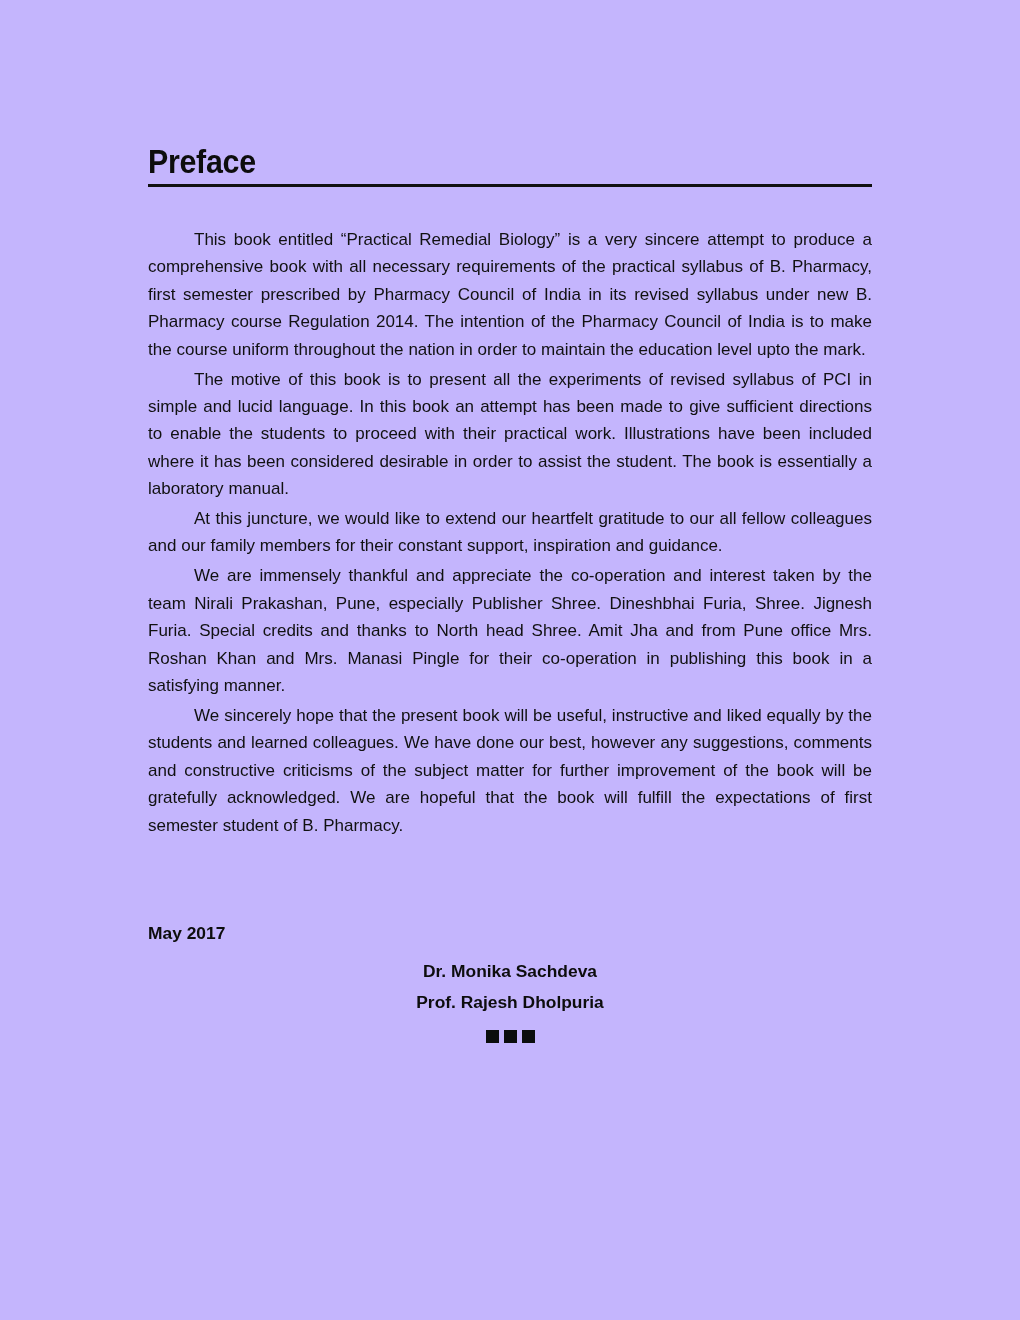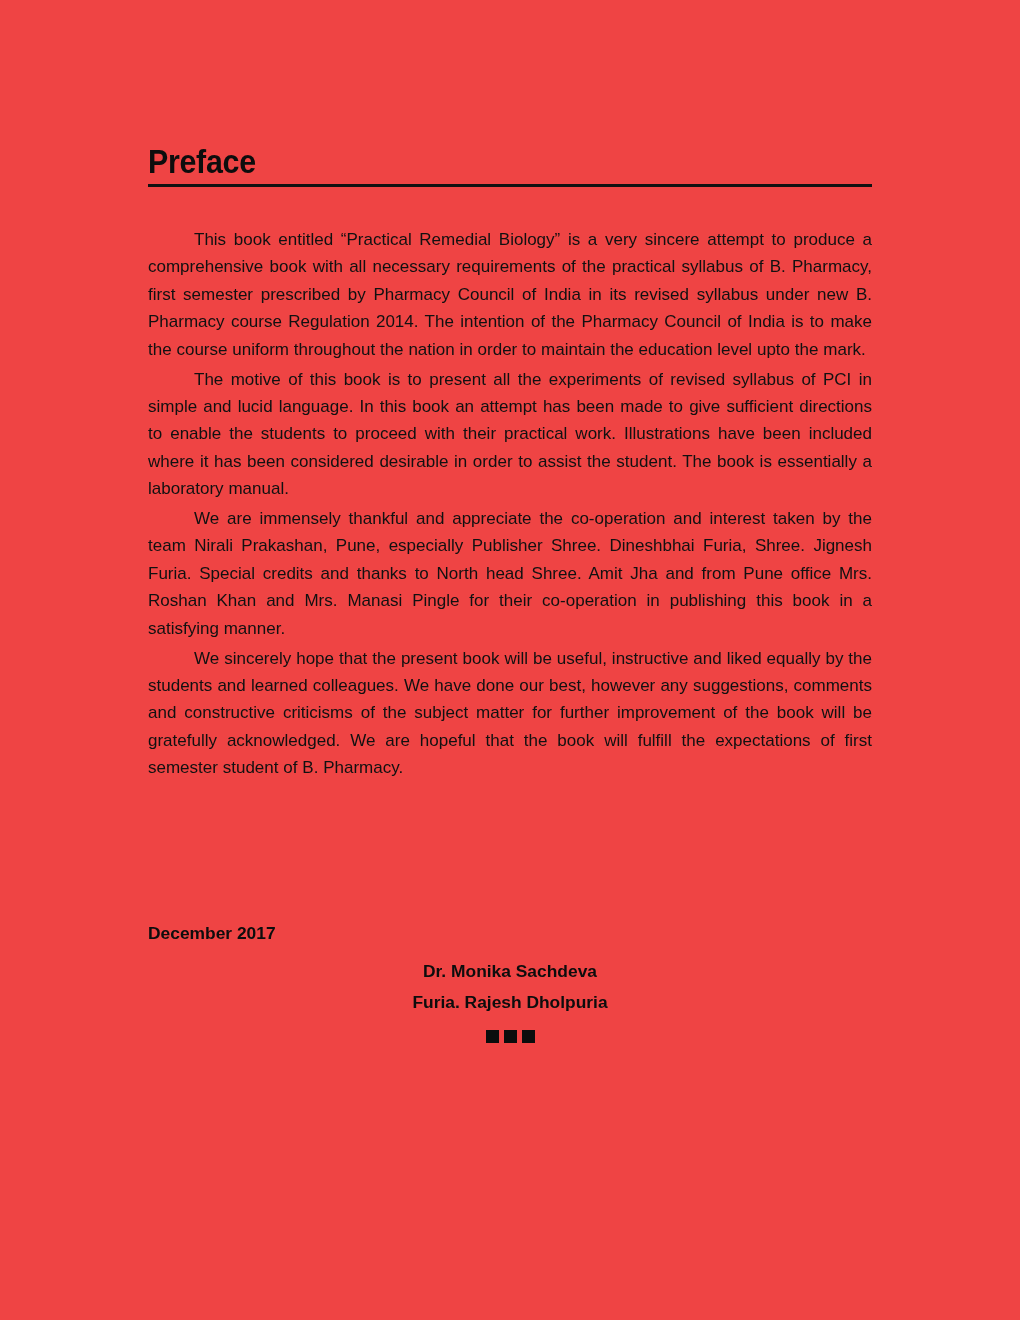--- a/index.html
+++ b/index.html
@@ -16,21 +16,21 @@
     color: #0d0d0d;
     -webkit-font-smoothing: antialiased;
   }
 
   .page {
     position: absolute;
     left: 0;
     top: 0;
     width: 1020px;
     height: 1320px;
-    background: #ef4444;
+    background: #c4b5fd;
     overflow: hidden;
   }
 
   .content-column {
     position: absolute;
     left: 148px;
     top: 0;
     width: 724px;
   }
 
@@ -125,29 +125,30 @@
   <div class="content-column">
 
     <div class="title-block">
       <h1 class="page-title">Preface</h1>
       <div class="title-rule"></div>
     </div>
 
     <div class="body-block">
       <p class="para">This book entitled “Practical Remedial Biology” is a very sincere attempt to produce a comprehensive book with all necessary requirements of the practical syllabus of B. Pharmacy, first semester prescribed by Pharmacy Council of India in its revised syllabus under new B. Pharmacy course Regulation 2014. The intention of the Pharmacy Council of India is to make the course uniform throughout the nation in order to maintain the education level upto the mark.</p>
       <p class="para">The motive of this book is to present all the experiments of revised syllabus of PCI in simple and lucid language. In this book an attempt has been made to give sufficient directions to enable the students to proceed with their practical work. Illustrations have been included where it has been considered desirable in order to assist the student. The book is essentially a laboratory manual.</p>
+      <p class="para">At this juncture, we would like to extend our heartfelt gratitude to our all fellow colleagues and our family members for their constant support, inspiration and guidance.</p>
       <p class="para">We are immensely thankful and appreciate the co-operation and interest taken by the team Nirali Prakashan, Pune, especially Publisher Shree. Dineshbhai Furia, Shree. Jignesh Furia. Special credits and thanks to North head Shree. Amit Jha and from Pune office Mrs. Roshan Khan and Mrs. Manasi Pingle for their co-operation in publishing this book in a satisfying manner.</p>
       <p class="para">We sincerely hope that the present book will be useful, instructive and liked equally by the students and learned colleagues. We have done our best, however any suggestions, comments and constructive criticisms of the subject matter for further improvement of the book will be gratefully acknowledged. We are hopeful that the book will fulfill the expectations of first semester student of B. Pharmacy.</p>
     </div>
 
-    <div class="date-line">December 2017</div>
+    <div class="date-line">May 2017</div>
 
     <div class="signature-block">
       <div class="signature-name">Dr. Monika Sachdeva</div>
-      <div class="signature-name">Furia. Rajesh Dholpuria</div>
+      <div class="signature-name">Prof. Rajesh Dholpuria</div>
     </div>
 
     <div class="ornament">
       <span class="ornament-square"></span>
       <span class="ornament-square"></span>
       <span class="ornament-square"></span>
     </div>
 
   </div>
 </div>

